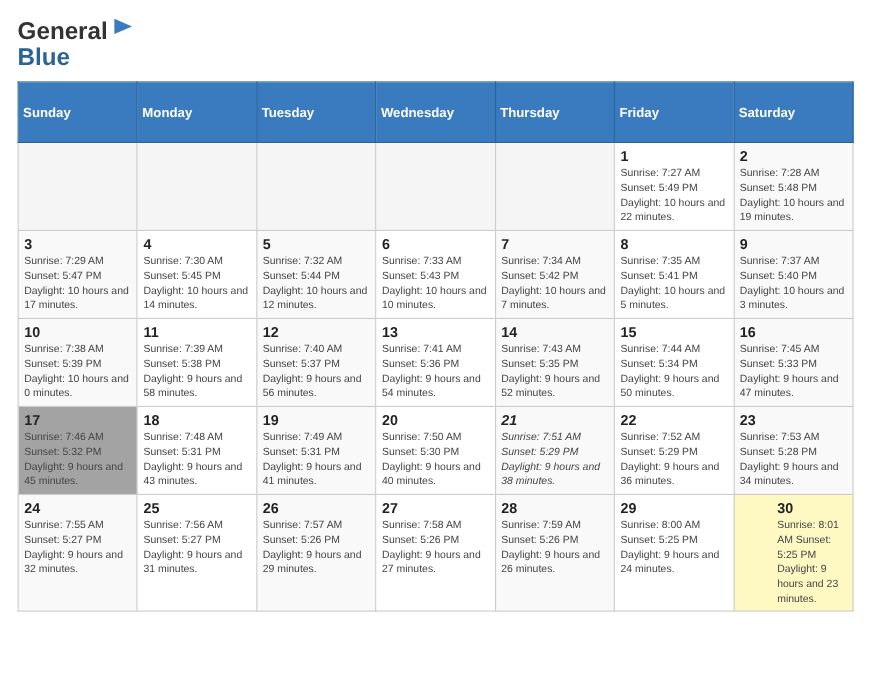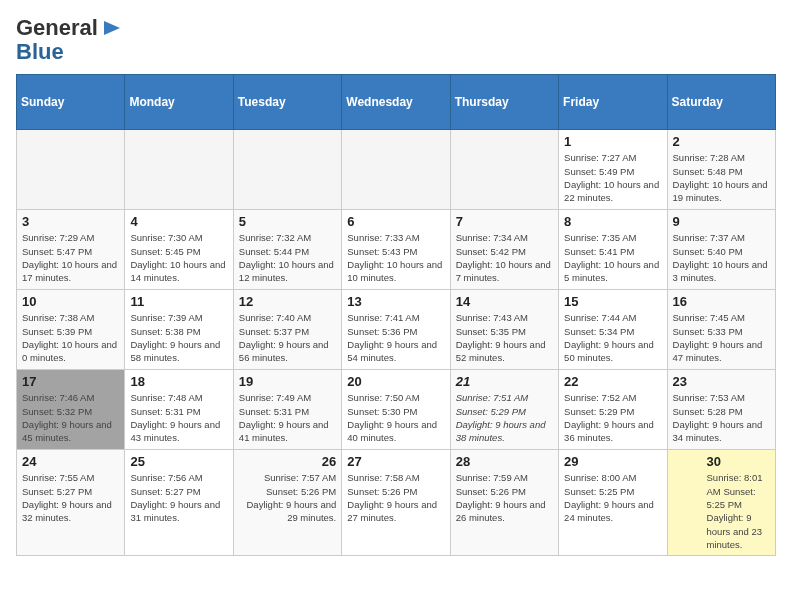--- a/index.html
+++ b/index.html
@@ -80,21 +80,21 @@
       font-size: 9.5px;
       color: #444;
       line-height: 1.4;
     }
   </style>
 </head>
 <body>
 
 <div class="header">
   <div class="logo">
-    <div style="display:flex;align-items:flex-end;">
+    <div style="display:flex;align-items:flex-start;">
       <span class="logo-text">General</span>
       <svg width="22" height="22" viewBox="0 0 22 22" style="margin-left:2px;margin-top:-2px;">
         <polygon points="4,3 20,10 4,17" fill="#3a7abf"></polygon>
       </svg>
     </div>
     <span class="logo-text logo-blue">Blue</span>
   </div>
   <div class="title-block">
     <div class="month-title"></div>
     <div class="location"></div>
@@ -271,21 +271,21 @@
           <div class="day-info">Sunrise: 7:55 AM
 Sunset: 5:27 PM
 Daylight: 9 hours and 32 minutes.</div>
         </td>
         <td>
           <span class="day-num">25</span>
           <div class="day-info">Sunrise: 7:56 AM
 Sunset: 5:27 PM
 Daylight: 9 hours and 31 minutes.</div>
         </td>
-        <td style="background: rgb(249, 249, 249); text-align: right;">
+        <td style="background: rgb(249, 249, 249);">
           <span class="day-num">26</span>
           <div class="day-info">Sunrise: 7:57 AM
 Sunset: 5:26 PM
 Daylight: 9 hours and 29 minutes.</div>
         </td>
         <td>
           <span class="day-num">27</span>
           <div class="day-info">Sunrise: 7:58 AM
 Sunset: 5:26 PM
 Daylight: 9 hours and 27 minutes.</div>

